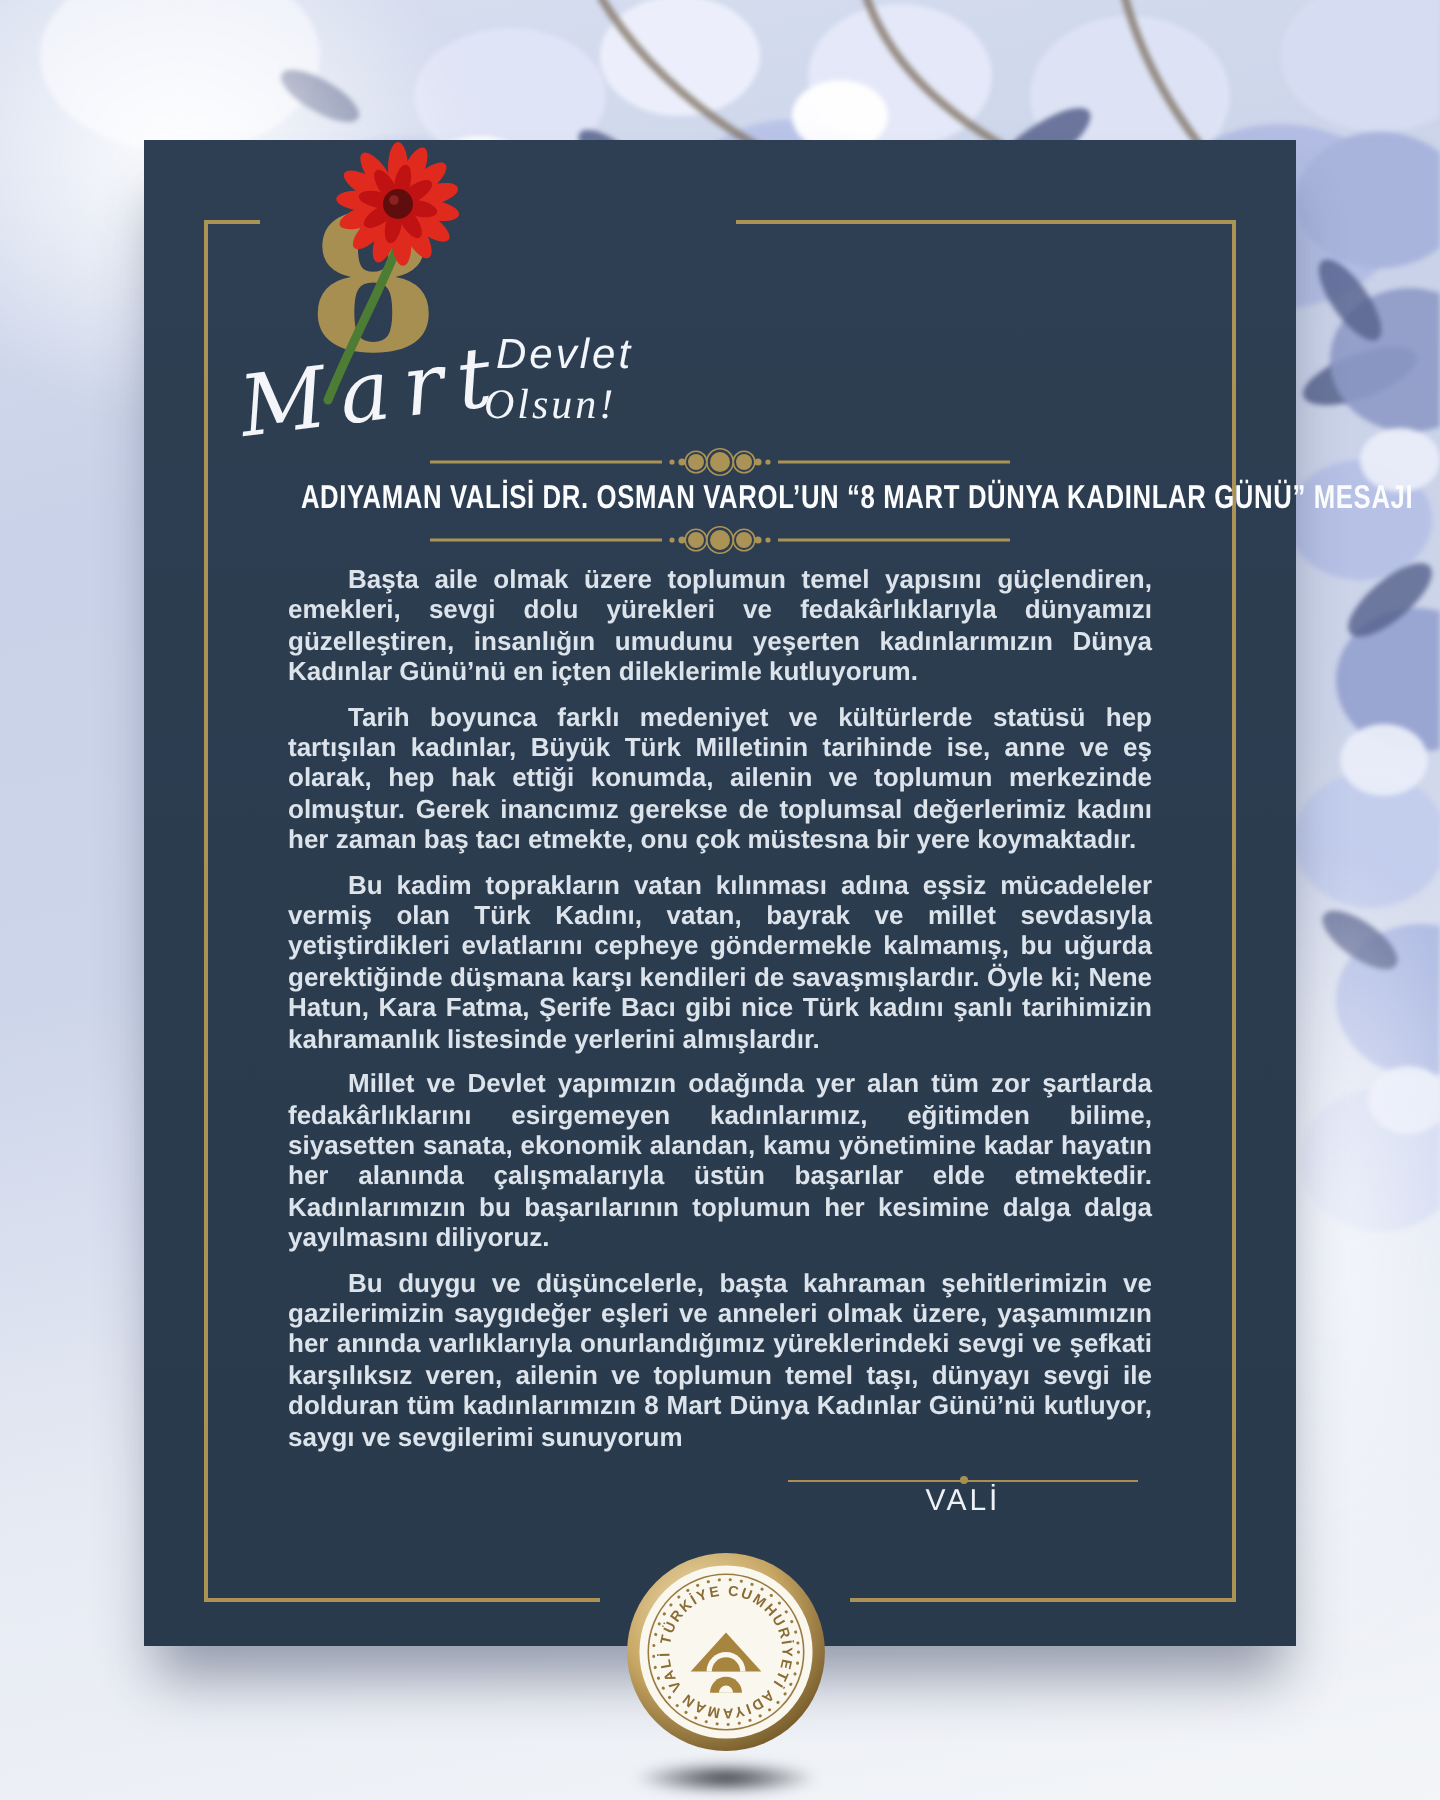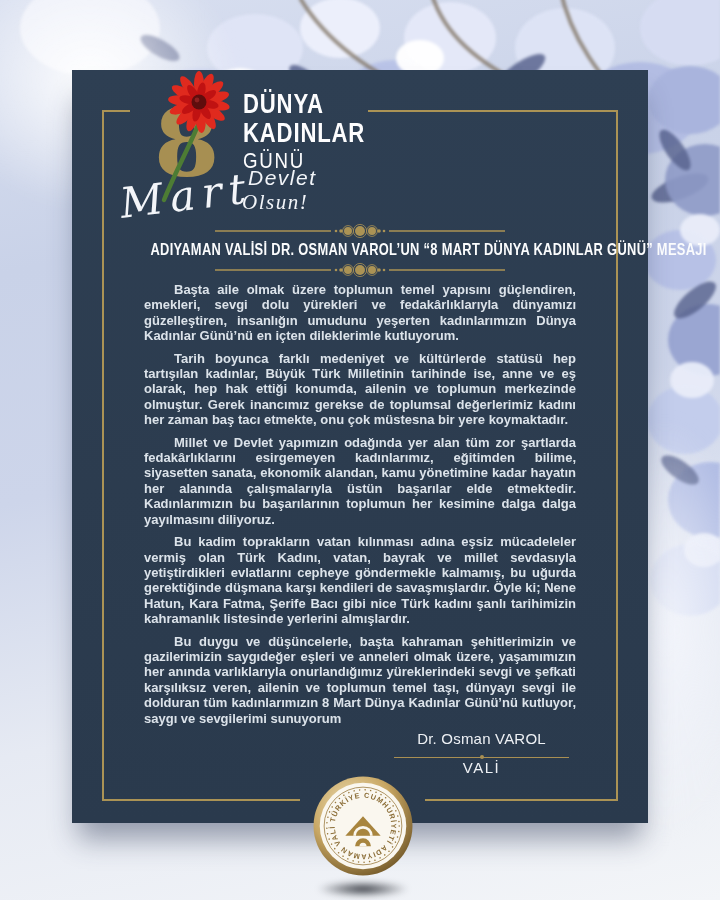--- a/index.html
+++ b/index.html
@@ -234,25 +234,20 @@
                 <ellipse cx="0" cy="-11" rx="4" ry="9"></ellipse>
               </g>
           </g>
           <circle cx="0" cy="0" r="7.5" fill="#5f0d0d"></circle>
           <circle cx="-2" cy="-2" r="2.4" fill="#8d2020"></circle>
         </g>
 
         <text x="50" y="148" font-family="DejaVu Serif, serif" font-style="italic" font-size="42" fill="#f3f5f9" letter-spacing="7" transform="rotate(-7 50 148)">Mart</text>
       </svg>
 
-      <div class="brand">
-        <div class="brand-l1">DÜNYA</div>
-        <div class="brand-l2">KADINLAR</div>
-        <div class="brand-l3">GÜNÜ</div>
-      </div>
 
       <div class="greeting">
         <div class="g1">Devlet</div>
         <div class="g2">Olsun!</div>
       </div>
     </div>
 
     <svg class="divider div-1" viewBox="0 0 290 16">
       <line x1="0" y1="8" x2="116" y2="8" stroke="#ab9355" stroke-width="1.6"></line>
       <line x1="174" y1="8" x2="290" y2="8" stroke="#ab9355" stroke-width="1.6"></line>
@@ -283,27 +278,26 @@
         <circle cx="145" cy="8" r="6.6" fill="none" stroke="#ab9355" stroke-width=".8"></circle>
       <circle cx="157" cy="8" r="4" fill="#ab9355"></circle>
         <circle cx="157" cy="8" r="5.4" fill="none" stroke="#ab9355" stroke-width=".8"></circle>
       <circle cx="164" cy="8" r="1.8" fill="#ab9355"></circle>
         <circle cx="169" cy="8" r="1.3" fill="#ab9355"></circle>
     </svg>
 
     <div class="body-text">
       <p>Başta aile olmak üzere toplumun temel yapısını güçlendiren, emekleri, sevgi dolu yürekleri ve fedakârlıklarıyla dünyamızı güzelleştiren, insanlığın umudunu yeşerten kadınlarımızın Dünya Kadınlar Günü’nü en içten dileklerimle kutluyorum.</p>
       <p>Tarih boyunca farklı medeniyet ve kültürlerde statüsü hep tartışılan kadınlar, Büyük Türk Milletinin tarihinde ise, anne ve eş olarak, hep hak ettiği konumda, ailenin ve toplumun merkezinde olmuştur. Gerek inancımız gerekse de toplumsal değerlerimiz kadını her zaman baş tacı etmekte, onu çok müstesna bir yere koymaktadır.</p>
+      <p>Bu kadim toprakların vatan kılınması adına eşsiz mücadeleler vermiş olan Türk Kadını, vatan, bayrak ve millet sevdasıyla yetiştirdikleri evlatlarını cepheye göndermekle kalmamış, bu uğurda gerektiğinde düşmana karşı kendileri de savaşmışlardır. Öyle ki; Nene Hatun, Kara Fatma, Şerife Bacı gibi nice Türk kadını şanlı tarihimizin kahramanlık listesinde yerlerini almışlardır.</p>
       <p>Millet ve Devlet yapımızın odağında yer alan tüm zor şartlarda fedakârlıklarını esirgemeyen kadınlarımız, eğitimden bilime, siyasetten sanata, ekonomik alandan, kamu yönetimine kadar hayatın her alanında çalışmalarıyla üstün başarılar elde etmektedir. Kadınlarımızın bu başarılarının toplumun her kesimine dalga dalga yayılmasını diliyoruz.</p>
-      <p>Bu kadim toprakların vatan kılınması adına eşsiz mücadeleler vermiş olan Türk Kadını, vatan, bayrak ve millet sevdasıyla yetiştirdikleri evlatlarını cepheye göndermekle kalmamış, bu uğurda gerektiğinde düşmana karşı kendileri de savaşmışlardır. Öyle ki; Nene Hatun, Kara Fatma, Şerife Bacı gibi nice Türk kadını şanlı tarihimizin kahramanlık listesinde yerlerini almışlardır.</p>
       <p>Bu duygu ve düşüncelerle, başta kahraman şehitlerimizin ve gazilerimizin saygıdeğer eşleri ve anneleri olmak üzere, yaşamımızın her anında varlıklarıyla onurlandığımız yüreklerindeki sevgi ve şefkati karşılıksız veren, ailenin ve toplumun temel taşı, dünyayı sevgi ile dolduran tüm kadınlarımızın 8 Mart Dünya Kadınlar Günü’nü kutluyor, saygı ve sevgilerimi sunuyorum</p>
     </div>
 
     <div class="signature">
-      <div class="sig-name">Dr. Osman VAROL</div>
       <div class="sig-line">
           <i></i>
         </div>
       <div class="sig-role">VALİ</div>
     </div>
   </div>
 
   <div class="seal-shadow"></div>
   <svg class="seal" viewBox="0 0 120 120">
     <defs>

